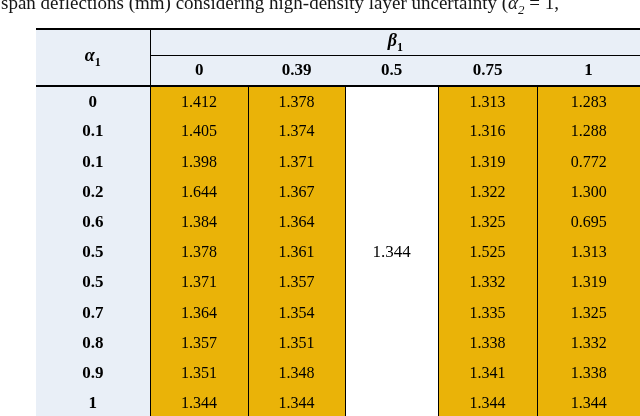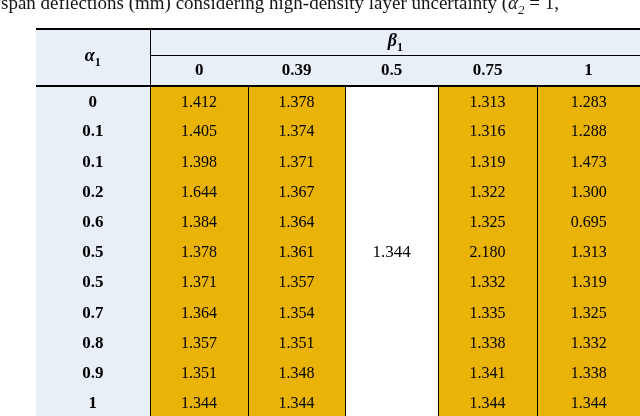--- a/index.html
+++ b/index.html
@@ -127,41 +127,41 @@
         <td class="val">1.405</td>
         <td class="val">1.374</td>
         <td class="val">1.316</td>
         <td class="val">1.288</td>
       </tr>
       <tr>
         <td class="rowlabel">0.1</td>
         <td class="val">1.398</td>
         <td class="val">1.371</td>
         <td class="val">1.319</td>
-        <td class="val">1.473</td>
+        <td class="val">0.772</td>
       </tr>
       <tr>
         <td class="rowlabel">0.2</td>
         <td class="val">1.644</td>
         <td class="val">1.367</td>
         <td class="val">1.322</td>
         <td class="val">1.300</td>
       </tr>
       <tr>
         <td class="rowlabel">0.6</td>
         <td class="val">1.384</td>
         <td class="val">1.364</td>
         <td class="val">1.325</td>
         <td class="val">0.695</td>
       </tr>
       <tr>
         <td class="rowlabel">0.5</td>
         <td class="val">1.378</td>
         <td class="val">1.361</td>
-        <td class="val">2.180</td>
+        <td class="val">1.525</td>
         <td class="val">1.313</td>
       </tr>
       <tr>
         <td class="rowlabel">0.5</td>
         <td class="val">1.371</td>
         <td class="val">1.357</td>
         <td class="val">1.332</td>
         <td class="val">1.319</td>
       </tr>
       <tr>

